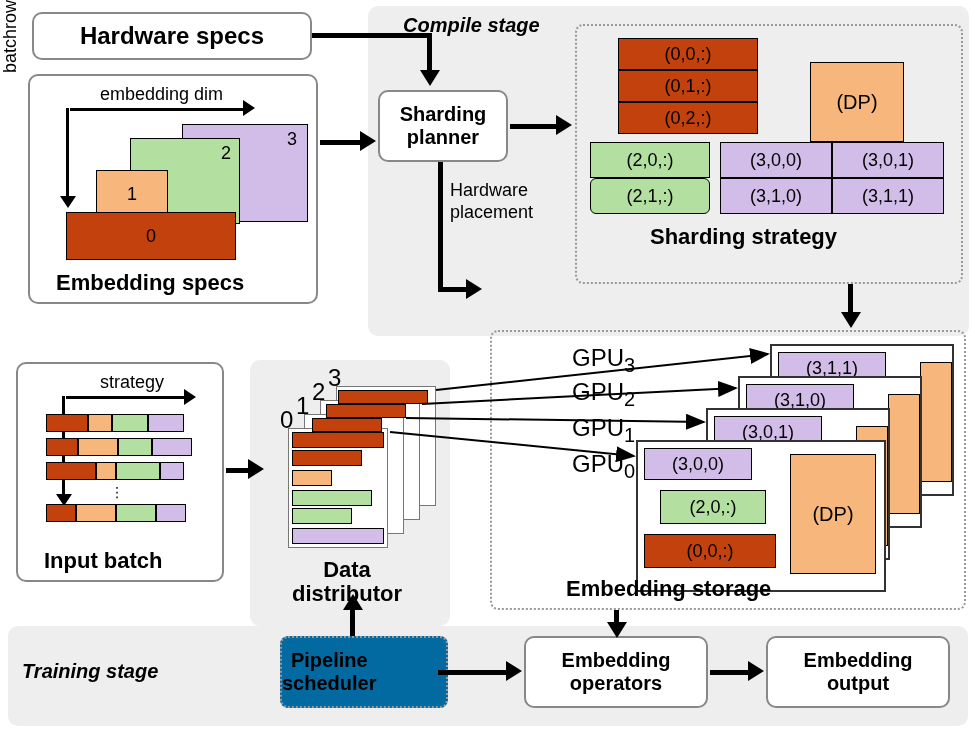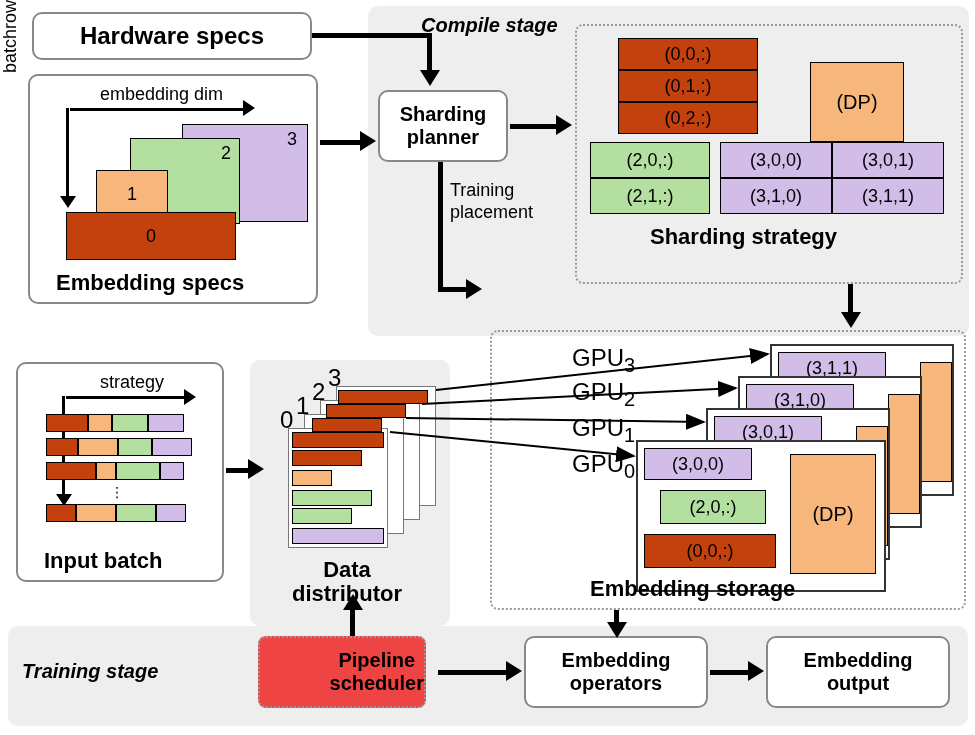--- a/index.html
+++ b/index.html
@@ -76,21 +76,21 @@
     position: absolute;
     border: 2px solid #333;
     background: #fff;
   }
   .thinline { position:absolute; background:#000; }
 </style>
 </head>
 <body>
 
 <div class="region" style="left:368px; top:6px; width:601px; height:330px;"></div>
-<div class="italic" style="left:421px; top:14px;">Compile stage</div>
+<div class="italic" style="left:403px; top:14px;">Compile stage</div>
 
 <div class="region" style="left:8px; top:626px; width:960px; height:100px;"></div>
 <div class="italic" style="left:22px; top:660px;">Training stage</div>
 
 <div class="region" style="left:250px; top:360px; width:200px; height:266px;"></div>
 
 <div class="box" style="left:32px; top:12px; width:280px; height:48px; font-size:24px;">Hardware specs</div>
 
 <div class="arrow-line-h" style="left:312px; top:33px; width:120px;"></div>
 <div class="arrow-line-v" style="left:427px; top:33px; height:40px;"></div>
@@ -125,21 +125,21 @@
 
 <div class="box" style="left:378px; top:90px; width:130px; height:72px; white-space:pre-line; font-size:20px;">Sharding
 planner</div>
 
 <div class="arrow-line-h" style="left:510px; top:124px; width:48px;"></div>
 <div class="arrow-head-r" style="left:556px; top:115px;"></div>
 
 <div class="arrow-line-v" style="left:438px; top:162px; height:130px;"></div>
 <div class="arrow-line-h" style="left:438px; top:287px; width:30px;"></div>
 <div class="arrow-head-r" style="left:466px; top:278.5px;"></div>
-<div class="axis-lbl" style="left:450px; top:180px; white-space:pre-line; line-height:1.2;">Training
+<div class="axis-lbl" style="left:450px; top:180px; white-space:pre-line; line-height:1.2;">Hardware
 placement</div>
 
 <div class="dotted-region" style="left:575px; top:24px; width:388px; height:260px;"></div>
 
 <div class="cell c-blue" style="left:618px; top:38px;  width:140px; height:32px;">
     <span>(0,0,:)</span>
   </div>
 <div class="cell c-blue" style="left:618px; top:70px;  width:140px; height:32px;">
     <span>(0,1,:)</span>
   </div>
@@ -147,21 +147,21 @@
     <span>(0,2,:)</span>
   </div>
 
 <div class="cell c-orange" style="left:810px; top:62px; width:94px; height:80px; font-size:20px;">
     <span>(DP)</span>
   </div>
 
 <div class="cell c-green" style="left:590px; top:142px; width:120px; height:36px;">
     <span>(2,0,:)</span>
   </div>
-<div class="cell c-green" style="left:590px; top:178px; width:120px; height:36px;">
+<div class="cell c-green" style="left:590px; top:178px; width:120px; height:36px;border-radius:6px;">
     <span>(2,1,:)</span>
   </div>
 
 <div class="cell c-purple" style="left:720px; top:142px; width:112px; height:36px;">
     <span>(3,0,0)</span>
   </div>
 <div class="cell c-purple" style="left:832px; top:142px; width:112px; height:36px;">
     <span>(3,0,1)</span>
   </div>
 <div class="cell c-purple" style="left:720px; top:178px; width:112px; height:36px;">
@@ -265,35 +265,35 @@
   </div>
 <div class="cell c-orange" style="left:790px; top:454px; width:86px; height:120px; font-size:20px;">
     <span>(DP)</span>
   </div>
 
 <div class="axis-lbl small" style="left:572px; top:344px;"><span>GPU</span><sub>3</sub></div>
 <div class="axis-lbl small" style="left:572px; top:378px;"><span>GPU</span><sub>2</sub></div>
 <div class="axis-lbl small" style="left:572px; top:414px;"><span>GPU</span><sub>1</sub></div>
 <div class="axis-lbl small" style="left:572px; top:450px;"><span>GPU</span><sub>0</sub></div>
 
-<div class="lbl" style="left:590px; top:576px; font-size:22px;">Embedding storage</div>
+<div class="lbl" style="left:566px; top:576px; font-size:22px;">Embedding storage</div>
 
 <svg style="position:absolute; left:0; top:0; width:975px; height:735px; pointer-events:none;">
   <defs>
     <marker id="ah" markerWidth="10" markerHeight="8" refX="9" refY="4" orient="auto">
       <polygon points="0 0, 10 4, 0 8" fill="#000"></polygon>
     </marker>
   </defs>
   <line x1="436" y1="390" x2="768" y2="354" stroke="#000" stroke-width="2" marker-end="url(#ah)"></line>
   <line x1="422" y1="404" x2="736" y2="388" stroke="#000" stroke-width="2" marker-end="url(#ah)"></line>
   <line x1="406" y1="418" x2="704" y2="422" stroke="#000" stroke-width="2" marker-end="url(#ah)"></line>
   <line x1="390" y1="432" x2="634" y2="456" stroke="#000" stroke-width="2" marker-end="url(#ah)"></line>
 </svg>
 
-<div class="dotted-region" style="left:258px; top:636px; width:168px; height:72px; background:#ef4444; display:flex; align-items:center; justify-content:flex-end;">
+<div class="dotted-region" style="left:280px; top:636px; width:168px; height:72px; background:#0369a1; display:flex; align-items:center; justify-content:flex-start;">
   <span class="lbl" style="position:static; white-space:pre-line; text-align:center; font-size:20px;">Pipeline
 scheduler</span>
 </div>
 
 <div class="arrow-line-v" style="left:350px; top:608px; height:28px;"></div>
 <div class="arrow-head-u" style="left:342.5px; top:594px;"></div>
 
 <div class="arrow-line-h" style="left:438px; top:670px; width:70px;"></div>
 <div class="arrow-head-r" style="left:506px; top:661px;"></div>
 

